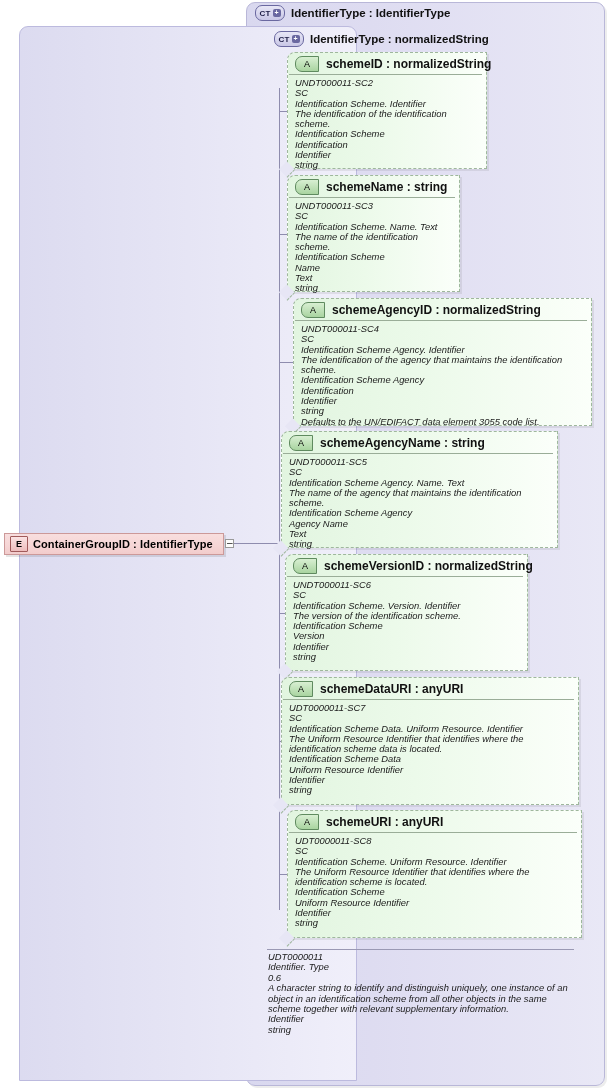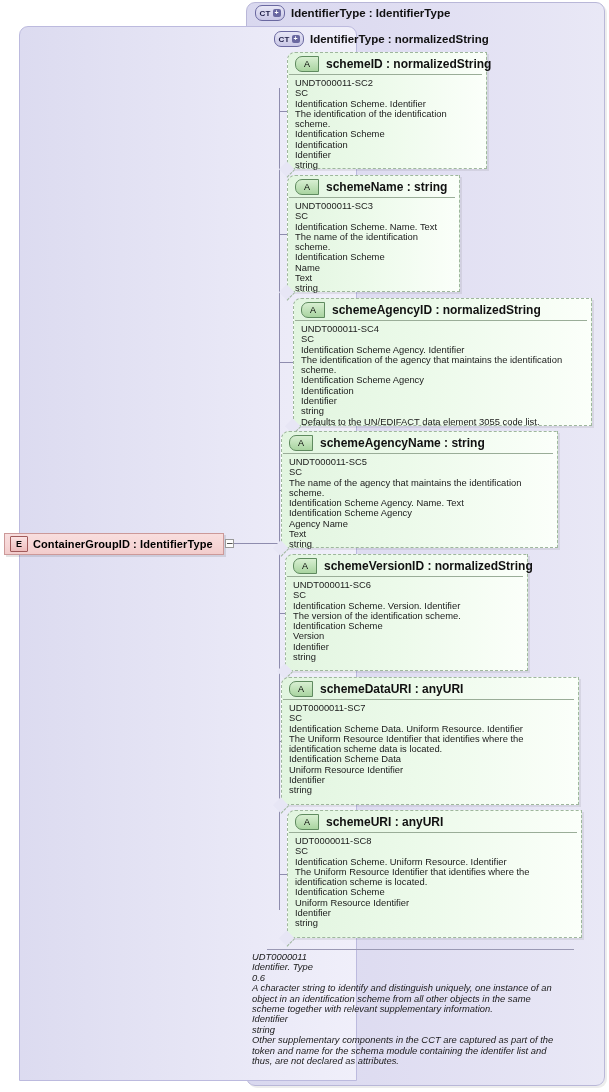--- a/index.html
+++ b/index.html
@@ -102,28 +102,28 @@
     width:22px;height:14px;flex:0 0 auto;margin-right:7px;
     border:1px solid #5f8a5f;
     border-top-left-radius:7px;border-bottom-left-radius:7px;
     background:linear-gradient(to bottom,#d8efd2,#a9d4a0);
     font-size:9px;color:#000;
     display:flex;align-items:center;justify-content:center;
   }
   .attr-name{font-size:12px;font-weight:bold;color:#111;white-space:nowrap;}
   .attr-body{
     padding:3px 6px 4px 7px;
-    font-size:9.4px;line-height:10.3px;color:#1a1a1a;
+    font-style:italic;font-size:9.4px;line-height:10.3px;color:#1a1a1a;
   }
   .attr-body div{white-space:normal;}
 
   
   #footer-rule{position:absolute;left:267px;top:949px;width:307px;height:1px;background:#9a99b4;}
   #footer-doc{
-    position:absolute;left:252px;top:952px;width:305px;
+    position:absolute;left:268px;top:952px;width:305px;
     font-style:italic;font-size:9.4px;line-height:10.4px;color:#1a1a1a;
   }
 </style>
 </head>
 <body>
 
 <div id="plate-outer"></div>
 <div id="plate-inner"></div>
 
 <div class="ct-head" id="ct-outer-head">
@@ -206,22 +206,22 @@
     </div>
     <div class="tree-branch" style="left: 279px; top: 362px; width: 14px;"></div>
     <div class="attr-box" style="left: 281px; top: 431px; width: 277px; height: 117px;">
       <div class="attr-head">
         <span class="icon-a">A</span>
         <span class="attr-name">schemeAgencyName : string</span>
       </div>
       <div class="attr-body">
         <div>UNDT000011-SC5</div>
         <div>SC</div>
+        <div>Identification Scheme Agency. Name. Text</div>
         <div>The name of the agency that maintains the identification scheme.</div>
-        <div>Identification Scheme Agency. Name. Text</div>
         <div>Identification Scheme Agency</div>
         <div>Agency Name</div>
         <div>Text</div>
         <div>string</div>
       </div>
     </div>
     <div class="tree-branch" style="left: 279px; top: 490px; width: 2px;"></div>
     <div class="attr-box" style="left: 285px; top: 554px; width: 243px; height: 117px;">
       <div class="attr-head">
         <span class="icon-a">A</span>
@@ -276,14 +276,13 @@
   </div>
 
 <div id="footer-rule"></div>
 <div id="footer-doc">
     <div>UDT0000011</div>
     <div>Identifier. Type</div>
     <div>0.6</div>
     <div>A character string to identify and distinguish uniquely, one instance of an object in an identification scheme from all other objects in the same scheme together with relevant supplementary information.</div>
     <div>Identifier</div>
     <div>string</div>
-    <div>Other supplementary components in the CCT are captured as part of the token and name for the schema module containing the identifer list and thus, are not declared as attributes.</div>
   </div>
 
 </body></html>

